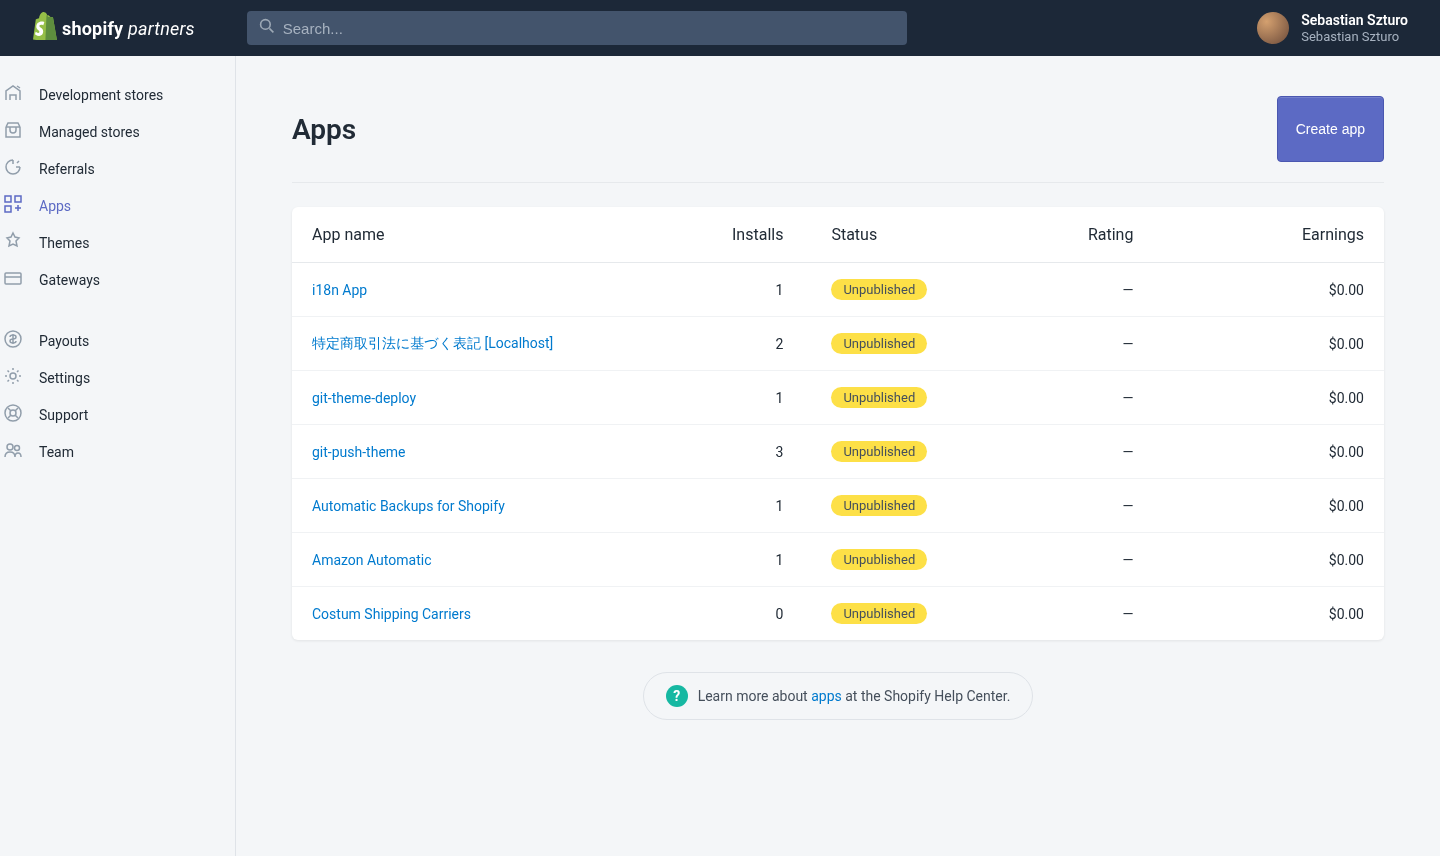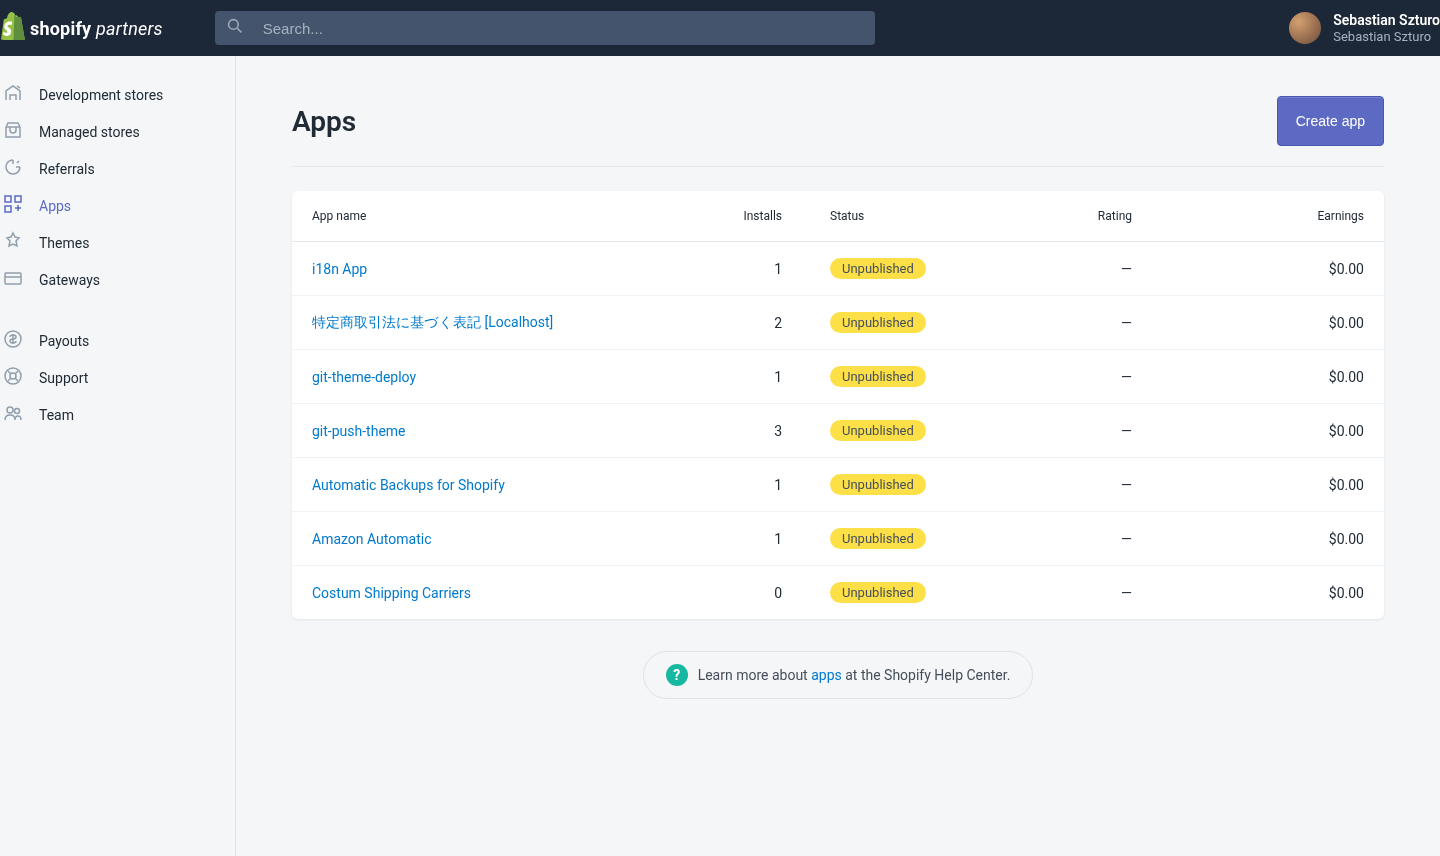--- a/index.html
+++ b/index.html
@@ -1,46 +1,46 @@
 <!DOCTYPE html>
 <html><head>
 <meta charset="utf-8">
 <style>
 * { margin:0; padding:0; box-sizing:border-box; }
 body { font-family:-apple-system,BlinkMacSystemFont,"Segoe UI",Roboto,sans-serif; background:#f4f6f8; width:1440px; height:856px; overflow:hidden; color:#212b36; }
-.topbar { height:56px; background:#1c2838; display:flex; align-items:center; padding:0 0; }
+.topbar { height:56px; background:#1c2838; display:flex; align-items:center; padding:0 32px; }
 .logo { display:flex; align-items:center; gap:4px; }
 .logo-icon { width:26px; height:28px; }
 .logo-text { color:#fff; font-size:18px; letter-spacing:0.2px; }
 .logo-text b { font-weight:700; }
 .logo-text i { font-weight:400; font-style:italic; }
 .search-wrap { margin-left:52px; width:660px; height:34px; background:#43546c; border-radius:4px; display:flex; align-items:center; padding:0 12px; }
 .search-wrap svg { opacity:0.7; }
-.search-input { flex:1; background:transparent; border:none; outline:none; color:#fff; font-size:15px; margin-left:20px; }
+.search-input { flex:1; background:transparent; border:none; outline:none; color:#fff; font-size:15px; margin-left:8px; }
 .search-input::placeholder { color:#a7b2c0; }
 .user-area { margin-left:auto; display:flex; align-items:flex-start; gap:12px; }
 .avatar { width:32px; height:32px; border-radius:50%; background:radial-gradient(circle at 30% 30%,#d4a06f,#6b4a3a); }
 .user-names { display:flex; flex-direction:column; line-height:1.2; }
 .user-name1 { color:#fff; font-size:14px; font-weight:600; }
 .user-name2 { color:#a7b2c0; font-size:13px; }
 .layout { display:flex; height:800px; }
 .sidebar { width:236px; background:#f4f6f8; border-right:1px solid #dfe3e8; padding-top:20px; }
 .nav-group { margin-bottom:24px; }
 .nav-item { display:flex; align-items:center; gap:16px; padding:7px 3px; font-size:14px; color:#212b36; cursor:pointer; }
 .nav-item.active { color:#5c6ac4; }
 .nav-item svg { width:20px; height:20px; flex-shrink:0; }
 .nav-item:not(.active) svg { fill:#919eab; stroke:#919eab; }
 .nav-item.active svg { fill:#5c6ac4; stroke:#5c6ac4; }
 .main { flex:1; padding:40px 56px; overflow:auto; }
 .page-head { display:flex; align-items:center; justify-content:space-between; padding-bottom:20px; border-bottom:1px solid #e6e9ec; }
 .page-title { font-size:28px; font-weight:600; }
-.create-btn { background:#5c6ac4; color:#fff; border:1px solid #4a57b0; border-radius:4px; padding:16px 18px; font-size:14px; cursor:pointer; box-shadow:inset 0 1px 0 rgba(255,255,255,0.15);margin-left:44px; }
+.create-btn { background:#5c6ac4; color:#fff; border:1px solid #4a57b0; border-radius:4px; padding:24px 18px; font-size:14px; cursor:pointer; box-shadow:inset 0 1px 0 rgba(255,255,255,0.15);margin-left:44px; }
 .card { margin-top:24px; background:#fff; border-radius:6px; box-shadow:0 1px 3px rgba(0,0,0,0.08); overflow:hidden; }
 table { width:100%; border-collapse:collapse; }
-th { text-align:left; padding:18px 20px; font-size:12px; font-weight:400; color:#212b36; border-bottom:1px solid #e6e9ec; }
+th { text-align:left; padding:18px 20px; font-size:16px; font-weight:400; color:#212b36; border-bottom:1px solid #e6e9ec; }
 th.r, td.r { text-align:right; }
 td { padding:16px 20px; font-size:14px; border-bottom:1px solid #f0f2f4; }
 tr:last-child td { border-bottom:none; }
 tr:nth-child(even) td { }
 .app-link { color:#007ace; text-decoration:none; cursor:pointer; }
 .badge { display:inline-block; background:#fde047; color:#454f5b; border-radius:12px; padding:3px 12px; font-size:13px; }
 .help-pill { margin:32px auto 0; width:fit-content; padding:12px 22px; border:1px solid #dfe3e8; border-radius:999px; display:flex; align-items:center; gap:10px; font-size:14px; color:#454f5b; background:#f4f6f8; }
 .help-icon { width:22px; height:22px; border-radius:50%; background:#16b8a2; color:#fff; display:flex; align-items:center; justify-content:center; font-size:14px; font-weight:700; }
 .help-pill a { color:#007ace; text-decoration:none; }
 th:nth-child(1), td:nth-child(1){ width:420px; }
@@ -128,20 +128,27 @@
     <div class="nav-group" id="nav-g2">
         <div class="nav-item">
           <span><svg viewBox="0 0 20 20">
               <circle cx="10" cy="10" r="8" fill="none" stroke-width="1.5"></circle>
               <path d="M10 5v10M7 8c0-1 1-2 3-2s3 1 3 2-1 2-3 2-3 1-3 2 1 2 3 2 3-1 3-2" fill="none" stroke-width="1.5"></path>
             </svg></span>
           <span>Payouts</span>
         </div>
         <div class="nav-item">
           <span><svg viewBox="0 0 20 20">
+              <circle cx="10" cy="10" r="3" fill="none" stroke-width="1.5"></circle>
+              <path fill="none" stroke-width="1.5" d="M10 2v2M10 16v2M2 10h2M16 10h2M4.5 4.5l1.5 1.5M14 14l1.5 1.5M4.5 15.5L6 14M14 6l1.5-1.5"></path>
+            </svg></span>
+          <span>Settings</span>
+        </div>
+        <div class="nav-item">
+          <span><svg viewBox="0 0 20 20">
               <circle cx="10" cy="10" r="8" fill="none" stroke-width="1.5"></circle>
               <circle cx="10" cy="10" r="3" fill="none" stroke-width="1.5"></circle>
               <path stroke-width="1.5" d="M5 5l3 3M15 5l-3 3M5 15l3-3M15 15l-3-3"></path>
             </svg></span>
           <span>Support</span>
         </div>
         <div class="nav-item">
           <span><svg viewBox="0 0 20 20">
               <circle cx="7" cy="7" r="3" fill="none" stroke-width="1.5"></circle>
               <circle cx="14" cy="8" r="2.5" fill="none" stroke-width="1.5"></circle>

